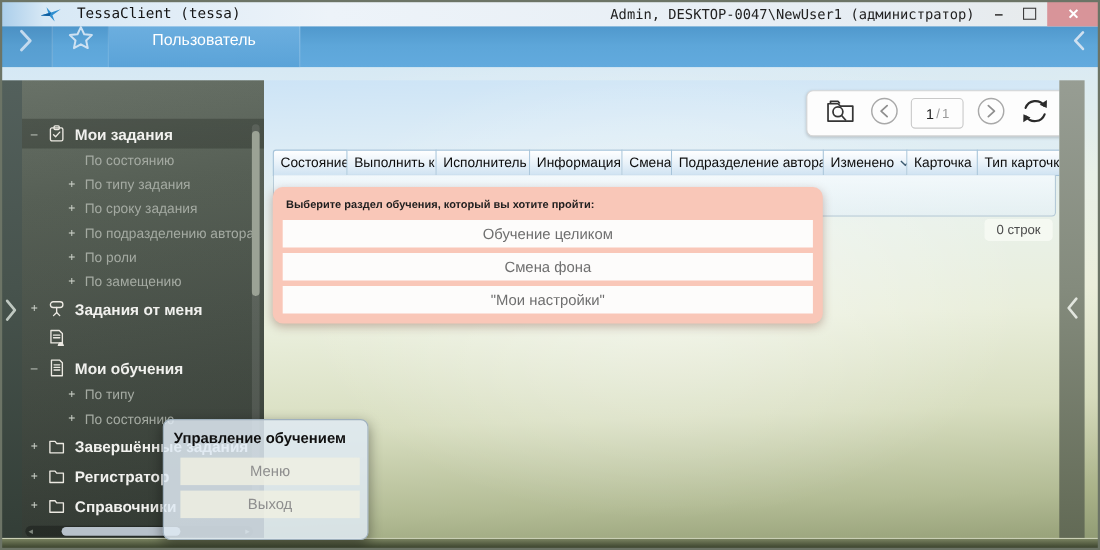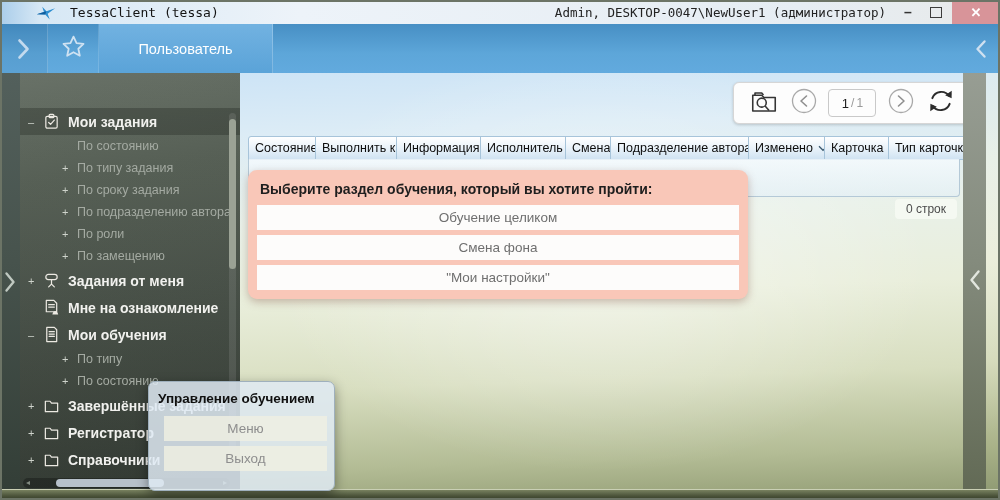--- a/index.html
+++ b/index.html
@@ -15,21 +15,21 @@
     display:flex;align-items:center;z-index:40;}
   .tb-logo{margin-left:36px;display:flex;align-items:center;}
   .tb-title{margin-left:14px;font-family:"DejaVu Sans Mono",monospace;font-size:13px;color:#141414;}
   .tb-user{position:absolute;right:114px;font-family:"DejaVu Sans Mono",monospace;font-size:12.5px;color:#222;}
   .tb-btn{position:absolute;top:0;height:24px;width:28px;display:flex;align-items:center;justify-content:center;cursor:default;}
   .tb-min{right:78px;color:#333;font-size:14px;font-weight:bold;}
   .tb-max{right:50px;}
   .tb-max .maxbox{width:10px;height:9px;border:1.6px solid #3c3c3c;display:inline-block;}
   .tb-close{right:0;width:48px;background:#d89499;color:#fff;font-size:13px;font-weight:bold;}
   
-  .toolbar{position:absolute;left:0;top:24px;width:1000px;height:49px;
+  .toolbar{position:absolute;left:0;top:12px;width:1000px;height:49px;
     background:linear-gradient(#478fc4,#5da6d9 60%,#62aade);z-index:39;}
   .nav-expand{position:absolute;left:0;top:0;width:47px;height:49px;display:flex;align-items:center;justify-content:center;
     border-right:1px solid rgba(255,255,255,0.18);background:rgba(0,30,60,0.06);}
   .fav-btn{position:absolute;left:48px;top:0;width:50px;height:49px;display:flex;align-items:center;justify-content:center;
     border-right:1px solid rgba(255,255,255,0.14);}
   .tb-tab{position:absolute;left:99px;top:0;width:173px;height:49px;display:flex;align-items:center;justify-content:center;
     background:linear-gradient(#72b2e1,#5aa3d8);border-right:1px solid rgba(255,255,255,0.22);
     color:#fff;font-size:14.5px;}
   .tool-collapse{position:absolute;right:6px;top:0;height:49px;width:26px;display:flex;align-items:center;justify-content:center;}
   
@@ -71,21 +71,21 @@
   .hcell:first-child{border-left:1px solid #a7c4da;border-top-left-radius:3px;}
   .hcell .hchev{margin-left:auto;padding-left:5px;display:flex;align-items:center;}
   .grid-body{position:absolute;left:8px;top:86px;width:712px;height:38px;box-sizing:border-box;
     background:linear-gradient(rgba(246,251,254,0.8),rgba(226,239,248,0.55));
     border:1px solid #b4c9d7;border-top:none;border-radius:0 0 4px 4px;}
   .rowcount{position:absolute;right:6px;top:126px;background:rgba(247,250,243,0.85);border-radius:4px;
     padding:3px 11px;font-size:12px;color:#4c4c4c;}
   
   .tdialog{position:absolute;left:8px;top:97px;width:500px;background:#f9c7b8;border-radius:9px;
     box-shadow:0 3px 9px rgba(120,70,55,0.35);padding:9px 9px 9px 9px;box-sizing:border-box;z-index:15;}
-  .tdialog-title{font-size:14px;font-weight:bold;color:#1e1e1e;padding:2px 3px 8px 3px;}
+  .tdialog-title{font-size:10px;font-weight:bold;color:#1e1e1e;padding:2px 3px 8px 3px;}
   .topt{height:25px;margin-bottom:5px;background:#fdfcfb;display:flex;align-items:center;justify-content:center;
     font-size:13.5px;color:#6f6f6f;cursor:pointer;}
   .topt:last-child{margin-bottom:0;}
   .topt.hl{background:#fadbd1;}
   
   .tmenu{position:absolute;left:148px;top:381px;width:187px;height:110px;z-index:60;
     background:rgba(223,234,243,0.85);border:1px solid #9fb0bd;border-radius:7px;
     box-shadow:0 4px 12px rgba(0,0,0,0.4);box-sizing:border-box;padding:7px 7px 7px 7px;}
   .tmenu-title{font-size:13.5px;font-weight:bold;color:#101010;padding:2px 2px 10px 2px;}
   .tmenu-item{height:25px;margin:0 0 5px 8px;background:rgba(240,240,226,0.8);display:flex;align-items:center;justify-content:center;
@@ -200,21 +200,20 @@
       <div class="srow parent">
         <span class="exp"></span>
         <span class="sic">
           <svg width="17" height="17" viewBox="0 0 18 18">
               <path d="M3.5 1.5h8l3 3v9h-11z"></path>
               <line x1="6" y1="6" x2="12" y2="6"></line>
               <line x1="6" y1="8.5" x2="12" y2="8.5"></line>
               <path d="M10.5 14.5a2.6 2.6 0 0 1 5 0l.6 2h-6.2z" fill="#ece9e2" stroke="none"></path>
             </svg>
         </span>
-        <span>Мне на ознакомление</span>
       </div>
 
       <div class="srow parent">
         <span class="exp">–</span>
         <span class="sic">
           <svg width="17" height="17" viewBox="0 0 18 18">
               <path d="M4 1.5h8l2.5 2.5v12.5H4z"></path>
               <line x1="6.5" y1="6" x2="12" y2="6"></line>
               <line x1="6.5" y1="8.5" x2="12" y2="8.5"></line>
               <line x1="6.5" y1="11" x2="12" y2="11"></line>
@@ -309,25 +308,25 @@
       </span>
     </div>
 
     <div class="header-row">
       <div class="hcell" style="width:68px">
           <span>Состояние</span>
         </div>
       <div class="hcell" style="width:81px">
           <span>Выполнить к</span>
         </div>
+      <div class="hcell" style="width:85px">
+          <span>Исполнитель</span>
+        </div>
       <div class="hcell" style="width:84px">
           <span>Информация</span>
-        </div>
-      <div class="hcell" style="width:85px">
-          <span>Исполнитель</span>
         </div>
       <div class="hcell" style="width:45px">
           <span>Смена</span>
         </div>
       <div class="hcell" style="width:138px">
           <span>Подразделение автора</span>
         </div>
       <div class="hcell" style="width:76px">
         <span>Изменено</span>
         <span class="hchev">

